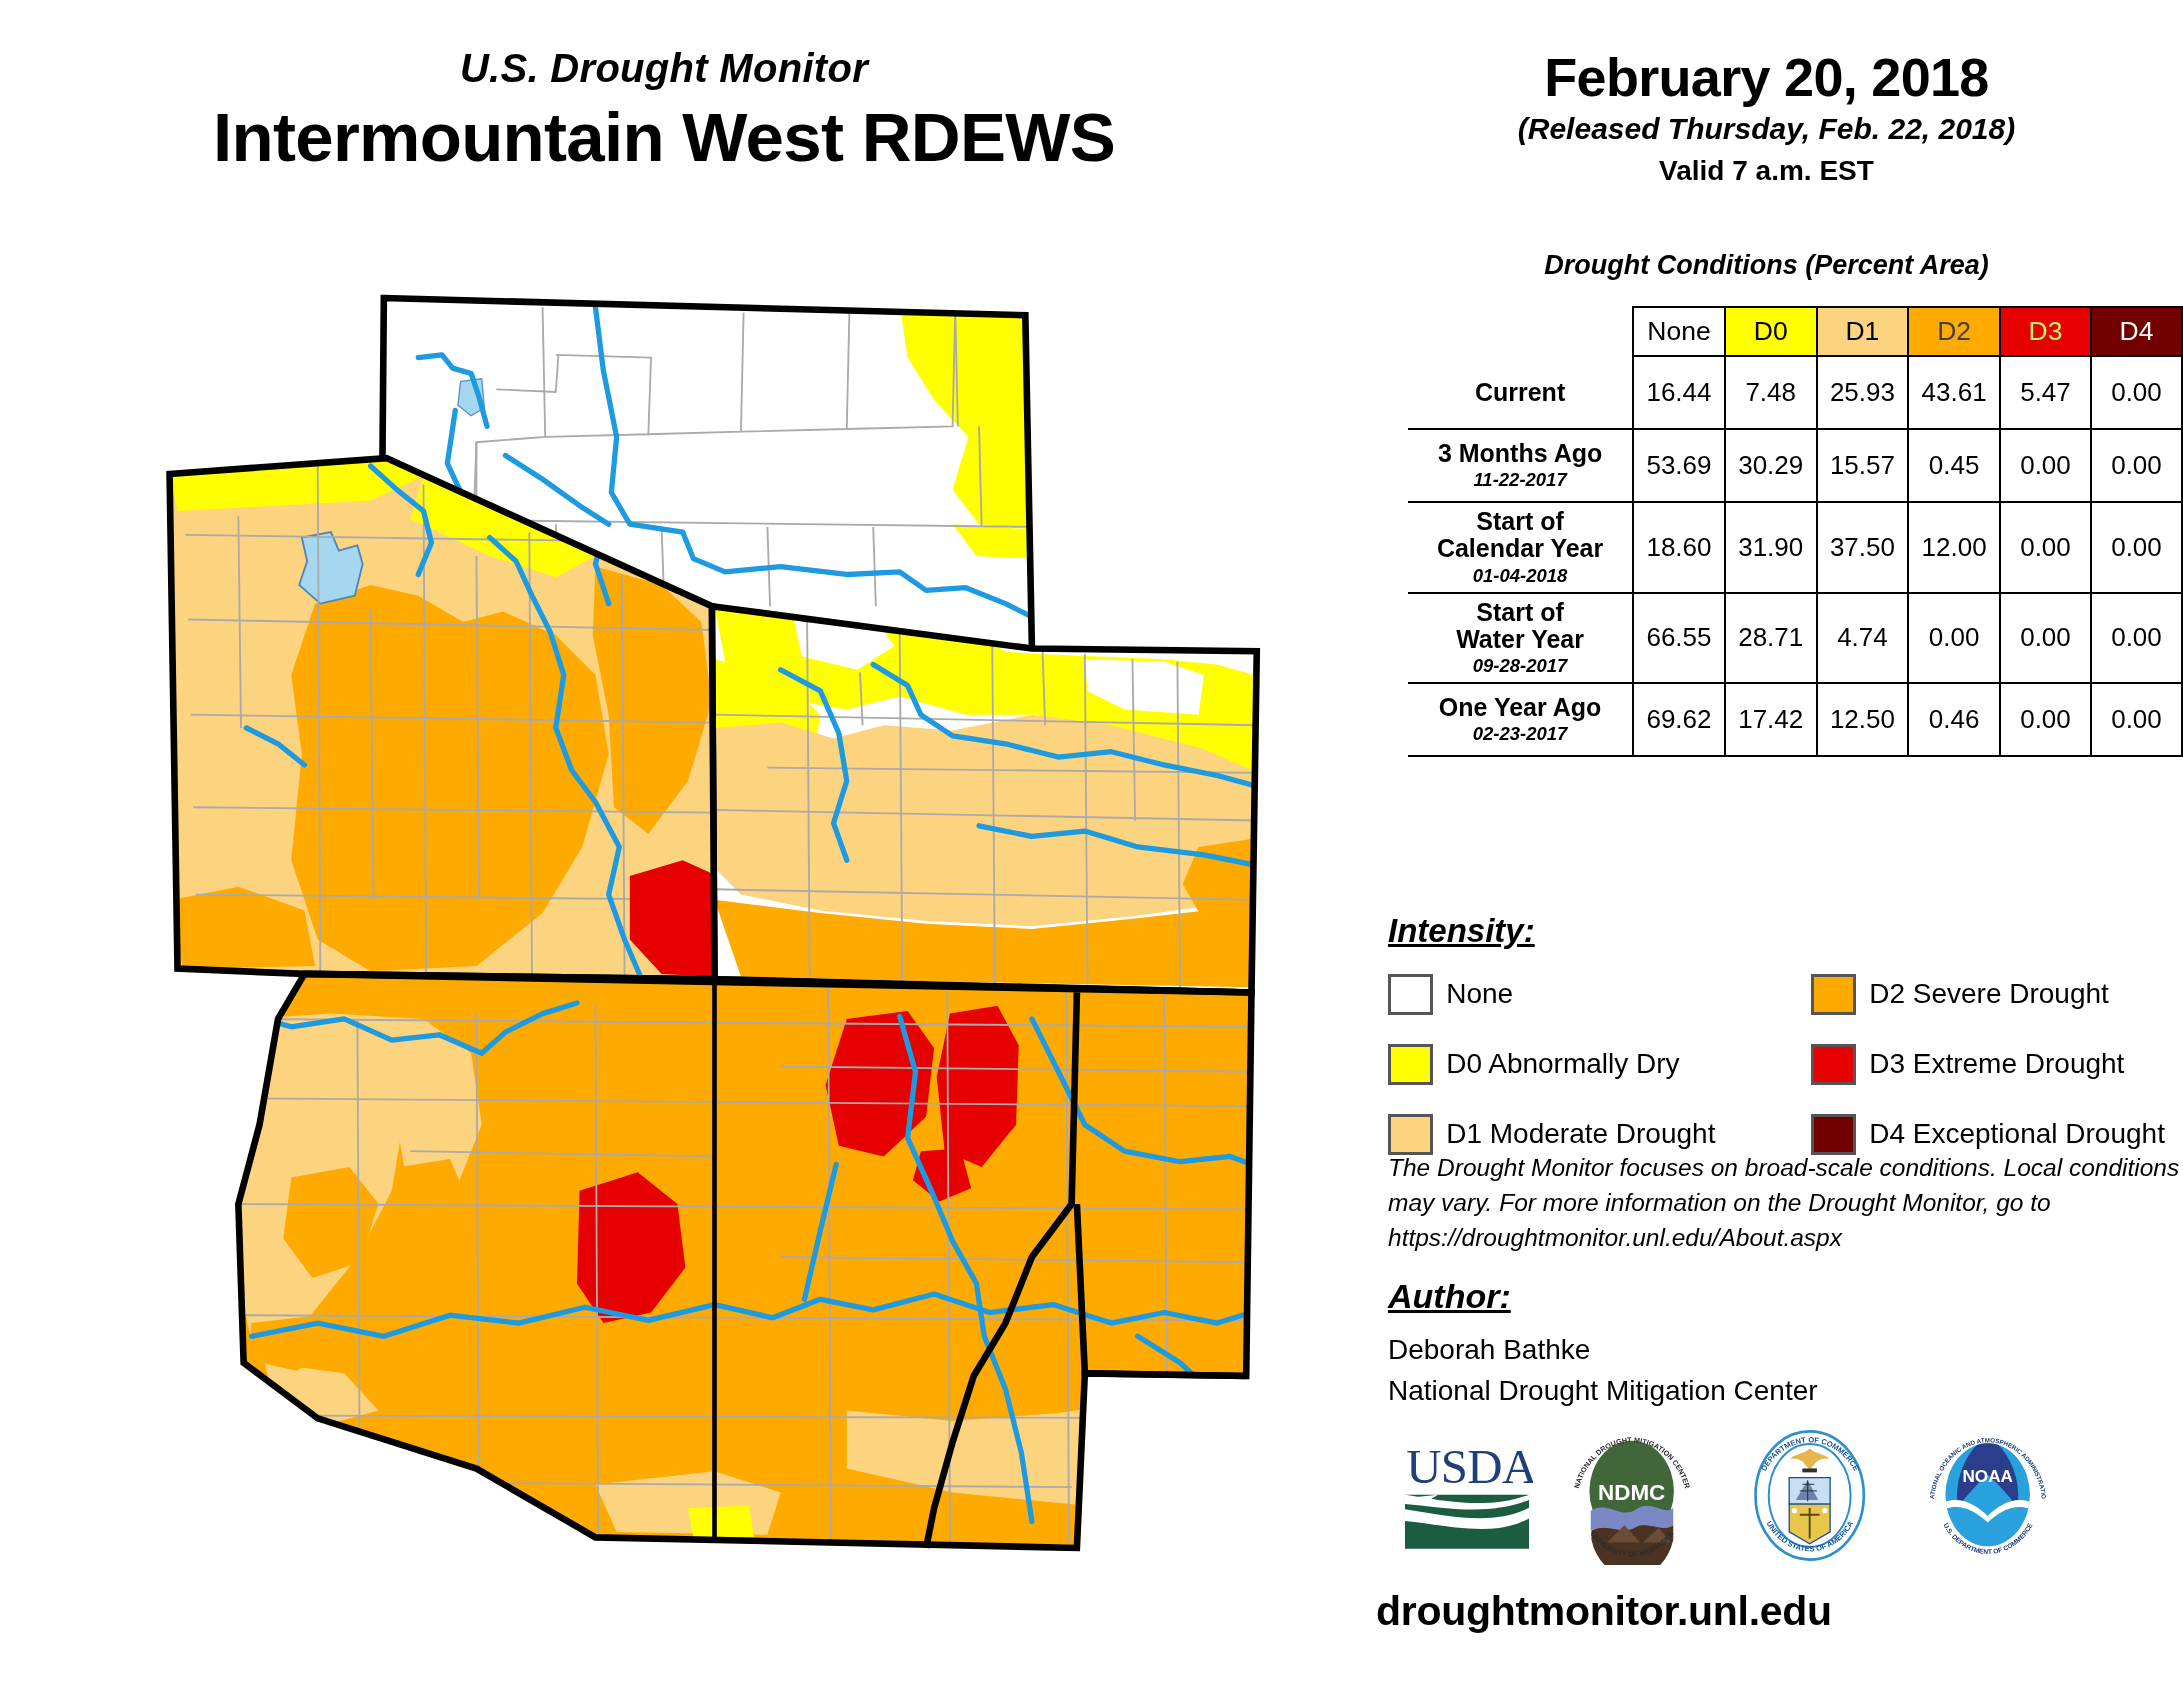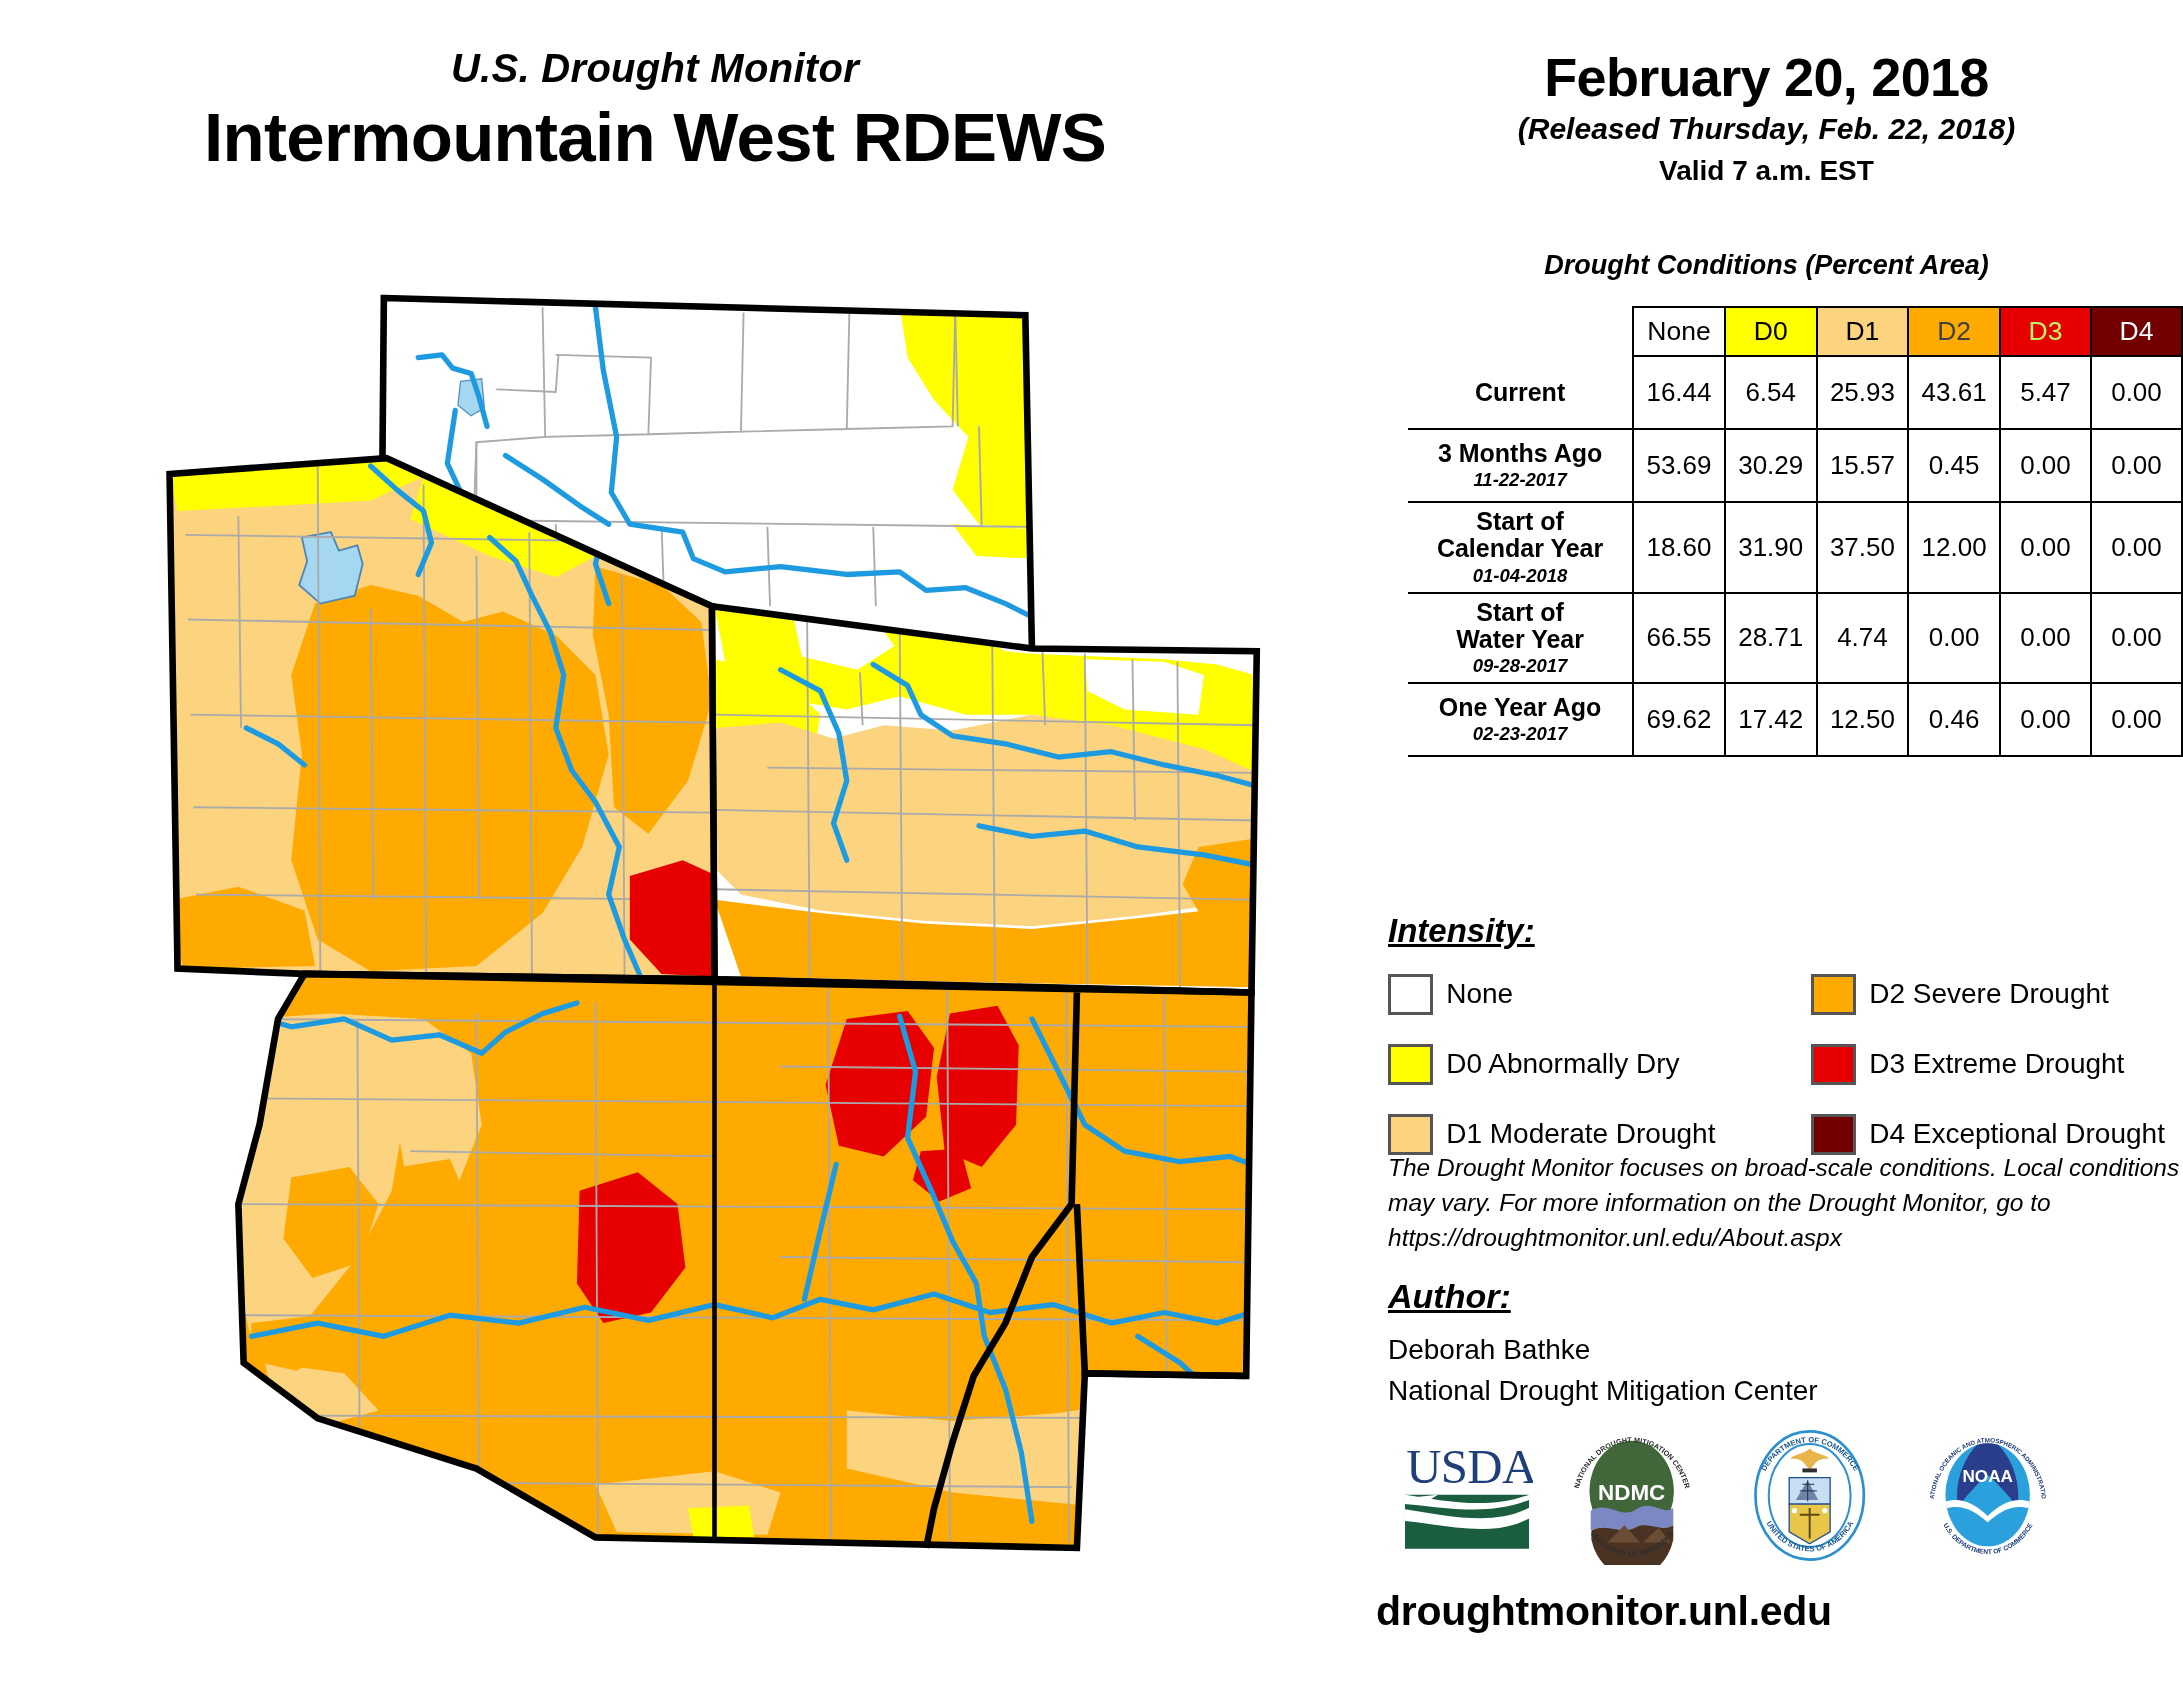--- a/index.html
+++ b/index.html
@@ -1,19 +1,19 @@
 <!DOCTYPE html>
 <html style="font-size:10.6px"><head>
 <meta charset="utf-8">
 <style>
   html,body{margin:0;padding:0;background:#ffffff;}
   body{width:2183px;height:1687px;position:relative;font-family:"Liberation Sans",sans-serif;color:#000;overflow:hidden;}
 
   
-  #title-block{position:absolute;left:0;top:46px;width:1310px;text-align:center;}
+  #title-block{position:absolute;left:0;top:46px;width:1310px;text-align:center;padding-left:9px;}
   #dm-title{font-size:40px;font-style:italic;font-weight:bold;letter-spacing:0.3px;}
   #region-title{font-size:69px;font-weight:bold;margin-top:6.6px;letter-spacing:-0.7px;}
 
   
   #date-block{position:absolute;left:1376px;top:46px;width:781px;text-align:center;}
   #date-main{font-size:54px;font-weight:bold;letter-spacing:-0.7px;}
   #date-released{font-size:30px;font-weight:bold;font-style:italic;margin-top:4px;}
   #date-valid{font-size:28px;font-weight:bold;margin-top:9.3px;}
 
   #table-caption{position:absolute;left:1376px;top:250px;width:781px;text-align:center;
@@ -96,21 +96,21 @@
       </tr>
     </thead>
   <tbody id="tbody-rows">
       <tr>
         <td class="lbl">
           <div class="lbl-inner">
             <div class="rowname">Current</div>
           </div>
         </td>
         <td class="val">16.44</td>
-        <td class="val">6.54</td>
+        <td class="val">7.48</td>
         <td class="val">25.93</td>
         <td class="val">43.61</td>
         <td class="val">5.47</td>
         <td class="val">0.00</td>
       </tr>
       <tr>
         <td class="lbl">
           <div class="lbl-inner">
             <div class="rowname">3 Months Ago</div>
             <div class="rowdate">11-22-2017</div>

